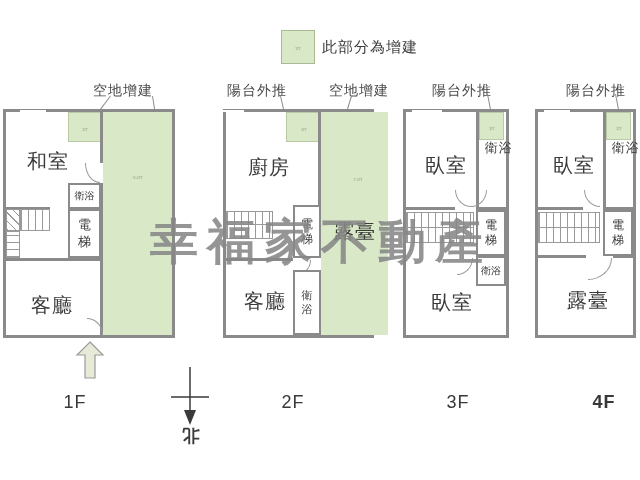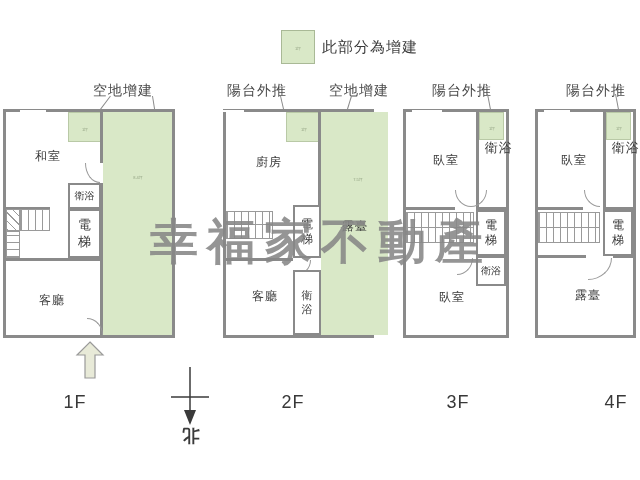--- a/index.html
+++ b/index.html
@@ -5,21 +5,21 @@
   html,body{margin:0;padding:0;}
   body{width:640px;height:480px;position:relative;background:#ffffff;overflow:hidden;
        font-family:"Liberation Sans", sans-serif;color:#3a3a3a;}
   .abs{position:absolute;}
   .plan{position:absolute;border:3px solid #8a8a8a;box-sizing:border-box;background:#fff;}
   .green{position:absolute;background:#d9e8c7;}
   .greenb{position:absolute;background:#d9e8c7;border:1px solid #b9c9a6;box-sizing:border-box;}
   .wall{position:absolute;background:#8a8a8a;}
   .roombox{position:absolute;border:2px solid #8a8a8a;box-sizing:border-box;background:#fff;
            display:flex;align-items:center;justify-content:center;}
-  .rlabel{position:absolute;text-align:center;font-size:12px;letter-spacing:1px;white-space:nowrap;}
+  .rlabel{position:absolute;text-align:center;font-size:20px;letter-spacing:1px;white-space:nowrap;}
   .vtext{width:1.1em;line-height:1.25;word-break:break-all;text-align:center;}
   .small{font-size:10px;letter-spacing:0;}
   .tiny{position:absolute;font-size:8px;transform:scale(.5);transform-origin:center;
         color:#93a383;text-align:center;white-space:nowrap;}
   .ann{position:absolute;font-size:14px;color:#4a4a4a;white-space:nowrap;letter-spacing:1px;}
   .leader{position:absolute;width:1px;background:#8a8a8a;transform-origin:top center;}
   .arc{position:absolute;box-sizing:border-box;border:0 solid #9a9a9a;background:transparent;}
   .arc-tr{border-width:1px 1px 0 0;border-radius:0 100% 0 0;}
   .arc-bl{border-width:0 0 1px 1px;border-radius:0 0 0 100%;}
   .arc-br{border-width:0 1px 1px 0;border-radius:0 0 100% 0;}
@@ -165,20 +165,20 @@
 <div class="notch" style="left:20px;top:110px;width:26px;"></div>
 <div class="notch" style="left:216px;top:110px;width:28px;"></div>
 <div class="notch" style="left:412px;top:110px;width:30px;"></div>
 <div class="notch" style="left:544px;top:110px;width:26px;"></div>
 
 <div class="watermark">幸福家不動產</div>
 
 <div class="floorlabel" style="left:55px;top:392px;width:40px;">1F</div>
 <div class="floorlabel" style="left:273px;top:392px;width:40px;">2F</div>
 <div class="floorlabel" style="left:438px;top:392px;width:40px;">3F</div>
-<div class="floorlabel" style="left:596px;top:392px;width:40px;">4F</div>
+<div class="floorlabel" style="left:584px;top:392px;width:40px;font-weight:bold;">4F</div>
 
 <svg class="abs" style="left:165px;top:364px;" width="50" height="64">
   <line x1="25" y1="3" x2="25" y2="48" stroke="#3a3a3a" stroke-width="1.5"></line>
   <line x1="6" y1="33" x2="44" y2="33" stroke="#3a3a3a" stroke-width="1.5"></line>
   <polygon points="19,46 31,46 25,61" fill="#3a3a3a"></polygon>
 </svg>
 <div class="abs" style="left:179px;top:427px;width:24px;height:20px;font-size:17px;font-weight:bold;color:#3a3a3a;text-align:center;transform:rotate(180deg);">北</div>
 
 </body></html>

